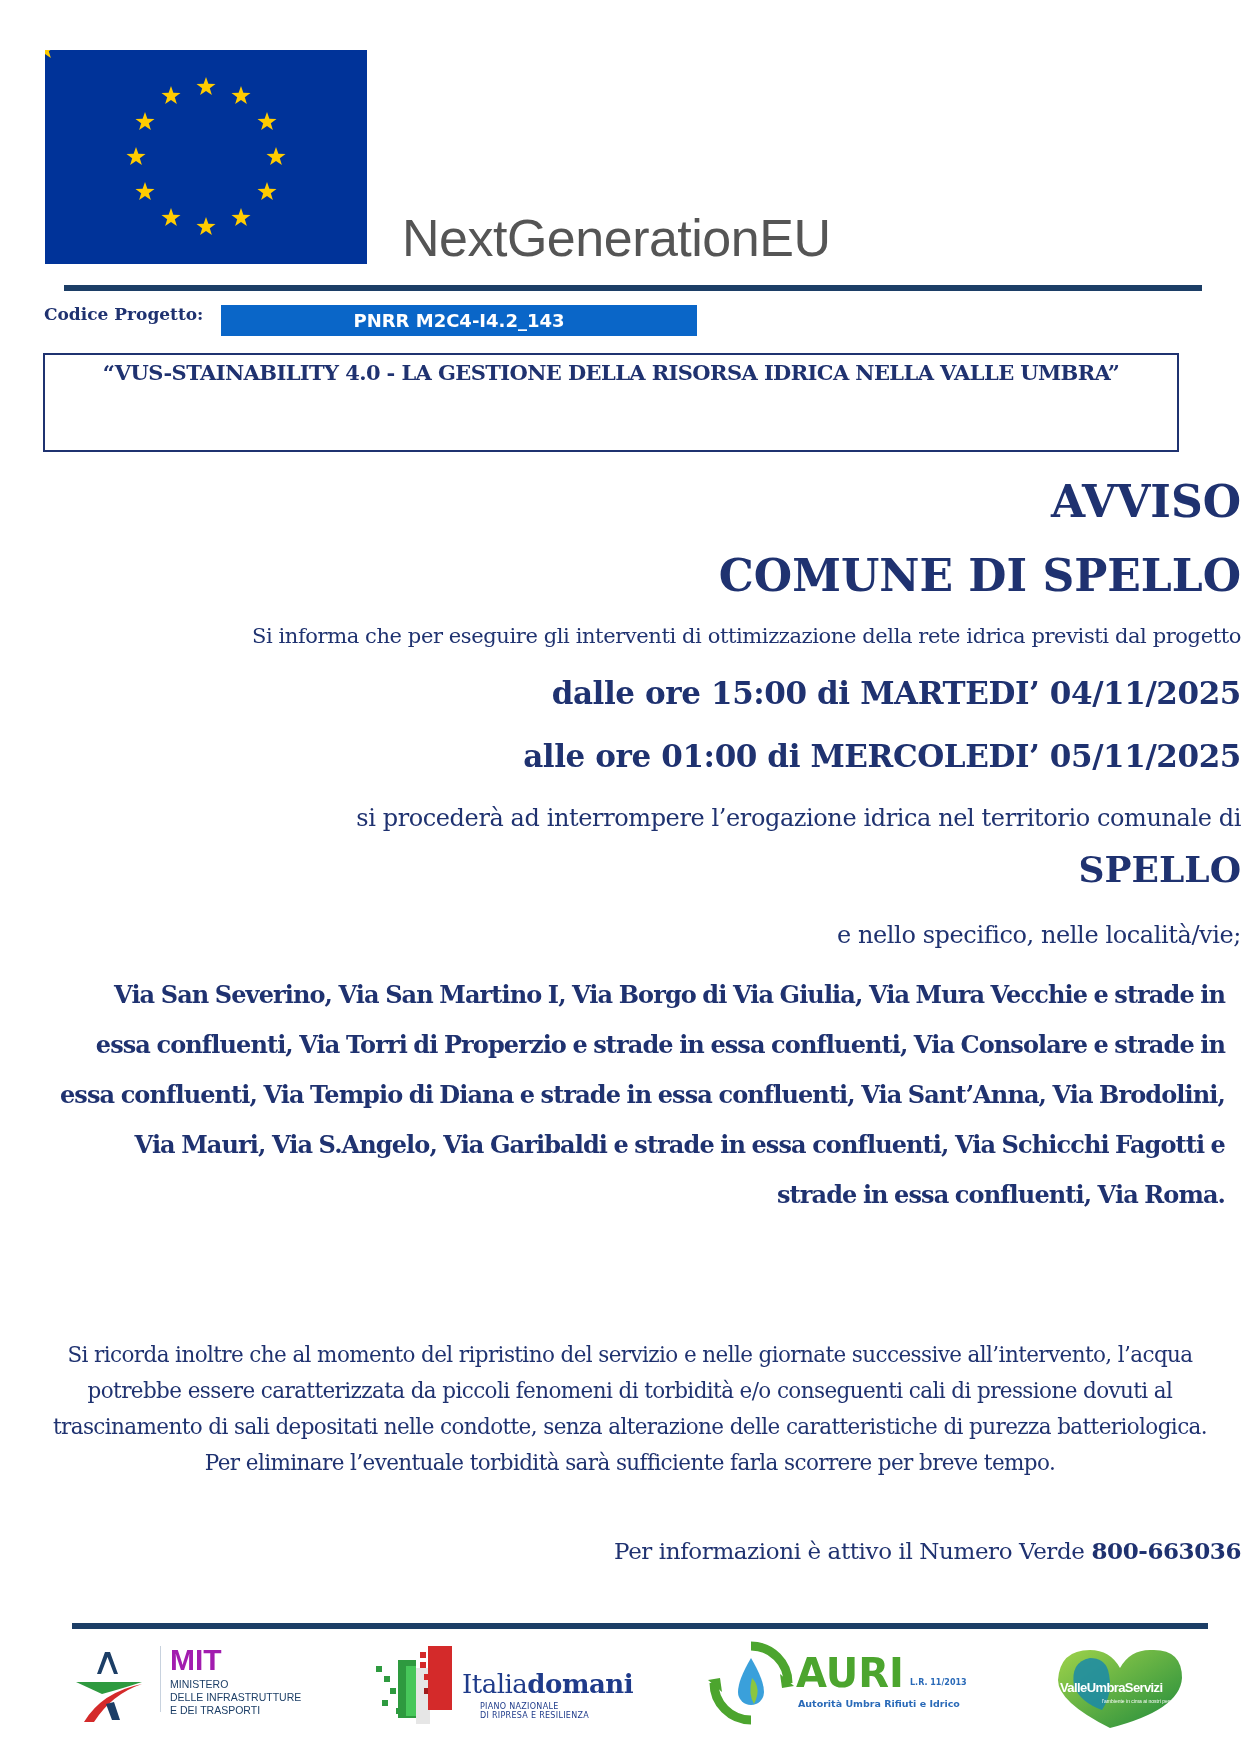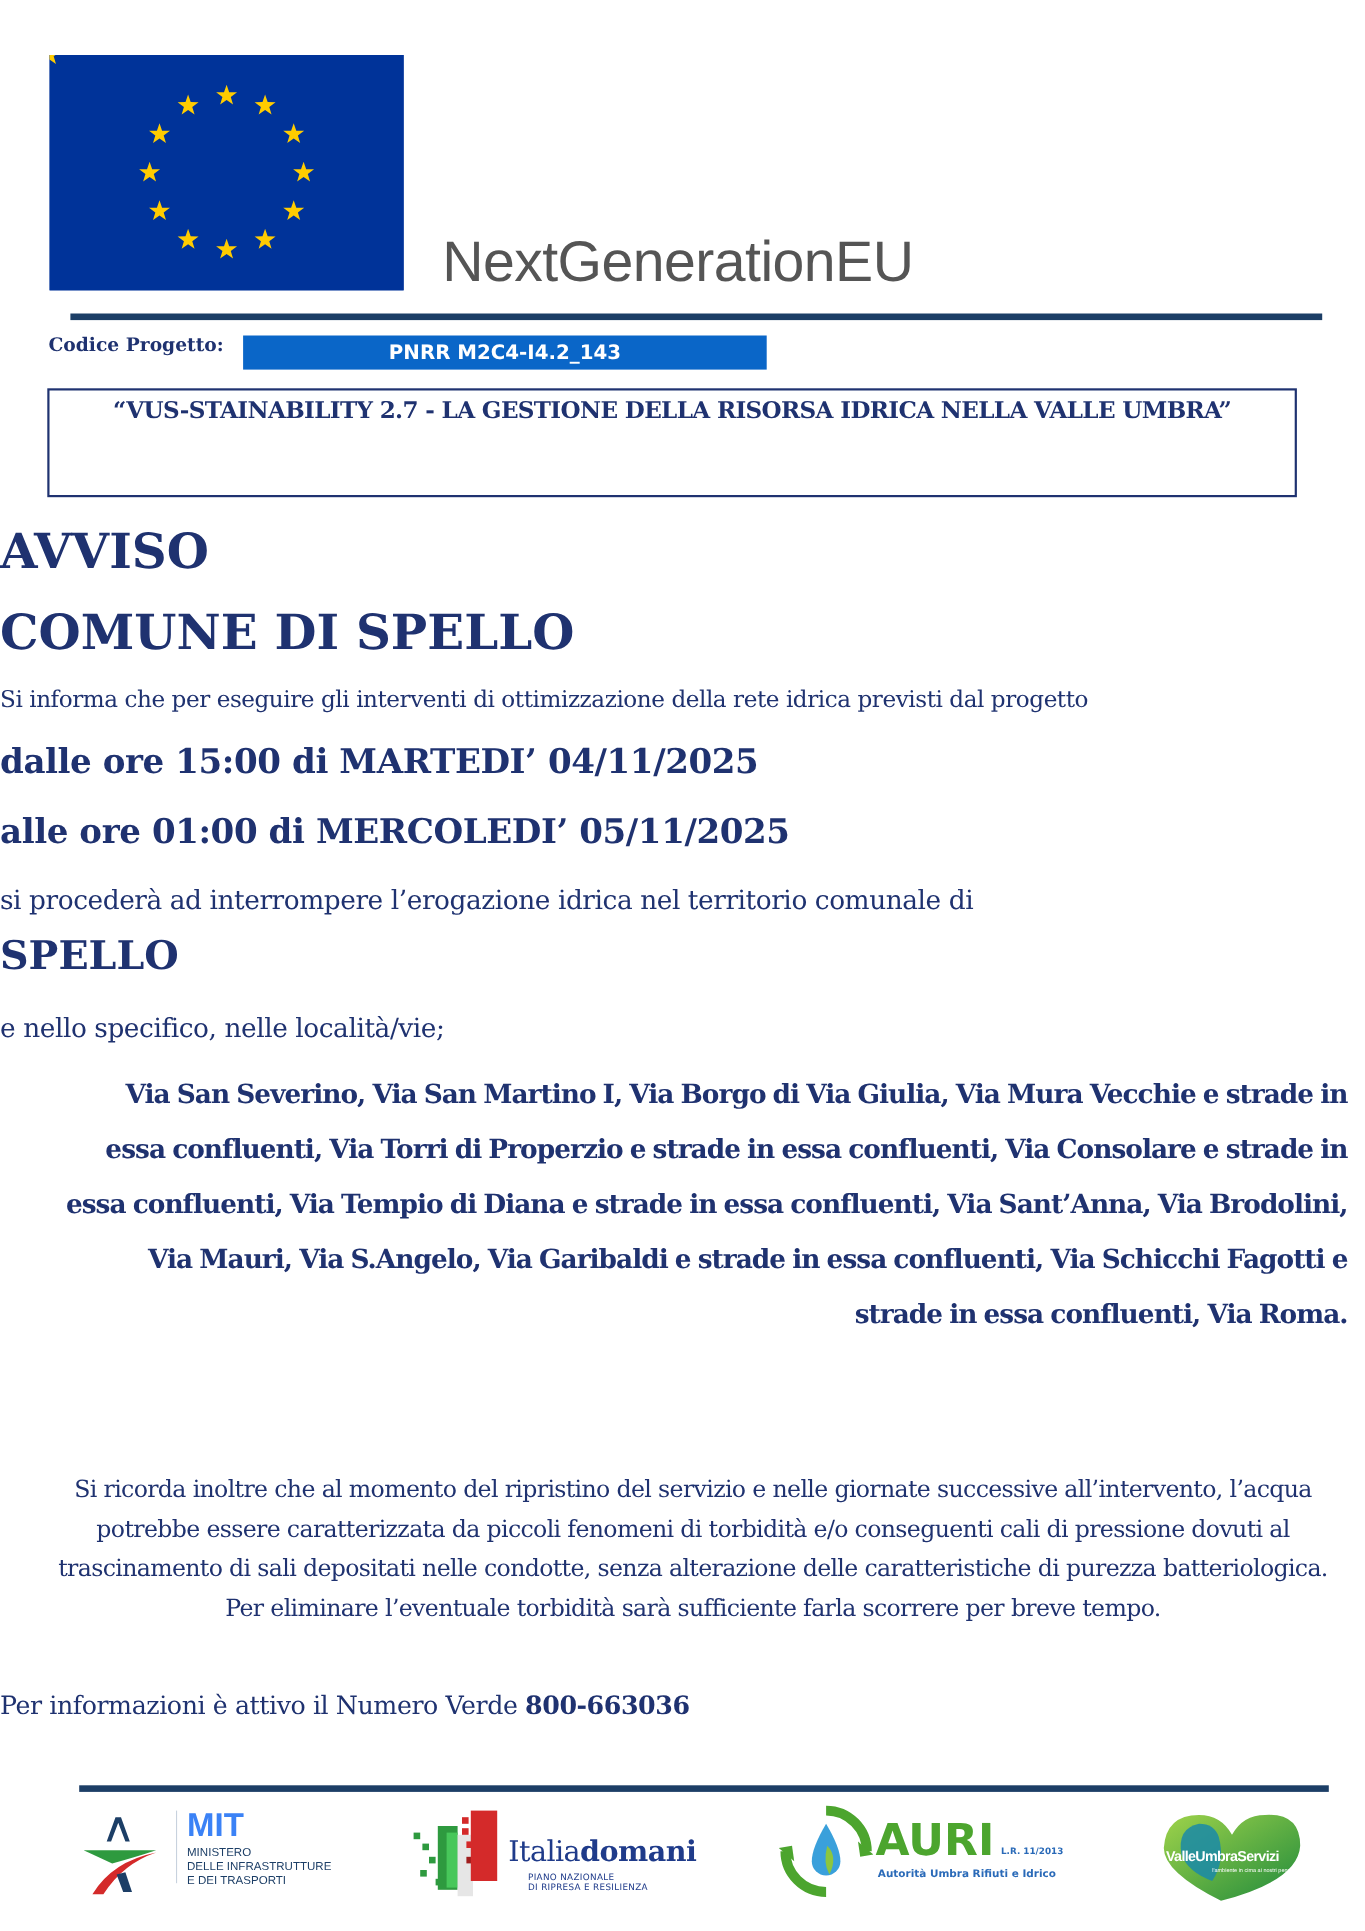--- a/index.html
+++ b/index.html
@@ -86,21 +86,21 @@
       font-size: 21px;
       font-weight: bold;
       line-height: 36px;
       color: #1f3270;
       white-space: nowrap;
       letter-spacing: -0.6px;
     }
 
     .center {
       left: 0; width: 1241px;
-      text-align: left;
+      text-align: right;
     }
     .h-avviso { top: 474px; font-size: 44px; font-weight: bold; line-height: 56px; }
     .h-comune { top: 548px; font-size: 44px; font-weight: bold; line-height: 56px; }
     .intro {
       top: 621px; font-size: 21px; line-height: 30px; letter-spacing: -0.4px;
     }
     .date1 { top: 672px; font-size: 31px; font-weight: bold; line-height: 42px; letter-spacing: -0.4px; }
     .date2 { top: 735px; font-size: 31px; font-weight: bold; line-height: 42px; letter-spacing: -0.4px; }
     .proceed { top: 801px; font-size: 24px; line-height: 34px; letter-spacing: -0.4px; }
     .spello { top: 845px; font-size: 36px; font-weight: bold; line-height: 48px; }
@@ -132,21 +132,21 @@
       width: 1136px; height: 6px;
       background: #1c3e66;
     }
 
     
     .logo { top: 1640px; height: 90px; }
     .mit { left: 72px; width: 240px; }
     .mit .name {
       position: absolute; left: 98px; top: 5px;
       font-family: "Liberation Sans", sans-serif; font-weight: bold;
-      font-size: 30px; color: #3b82f6; line-height: 30px;
+      font-size: 30px; color: #a21caf; line-height: 30px;
     }
     .mit .desc {
       position: absolute; left: 98px; top: 38px;
       font-family: "Liberation Sans", sans-serif;
       font-size: 10.5px; color: #1c3e66; line-height: 13px;
     }
     .mit .sep {
       position: absolute; left: 88px; top: 6px; width: 1px; height: 66px; background: #c8d2de;
     }
     .italia { left: 370px; width: 260px; }
@@ -218,21 +218,21 @@
 <div class="abs eu-title">
 </div>
 <div class="abs eu-sub">NextGenerationEU</div>
 
 <div class="abs rule-top"></div>
 
 <div class="abs code-label">Codice Progetto:</div>
 <div class="abs code-box">PNRR M2C4-I4.2_143</div>
 
 <div class="abs company-box">
-  <div class="l2">“VUS-STAINABILITY 2.7 - LA GESTIONE DELLA RISORSA IDRICA NELLA VALLE UMBRA”</div>
+  <div class="l2">“VUS-STAINABILITY 4.0 - LA GESTIONE DELLA RISORSA IDRICA NELLA VALLE UMBRA”</div>
 </div>
 
 <div class="abs center h-avviso">AVVISO</div>
 <div class="abs center h-comune">COMUNE DI SPELLO</div>
 <div class="abs center intro">Si informa che per eseguire gli interventi di ottimizzazione della rete idrica previsti dal progetto</div>
 <div class="abs center date1">dalle ore 15:00 di MARTEDI’ 04/11/2025</div>
 <div class="abs center date2">alle ore 01:00 di MERCOLEDI’ 05/11/2025</div>
 <div class="abs center proceed">si procederà ad interrompere l’erogazione idrica nel territorio comunale di</div>
 <div class="abs center spello">SPELLO</div>
 <div class="abs center specific">e nello specifico, nelle località/vie;</div>

